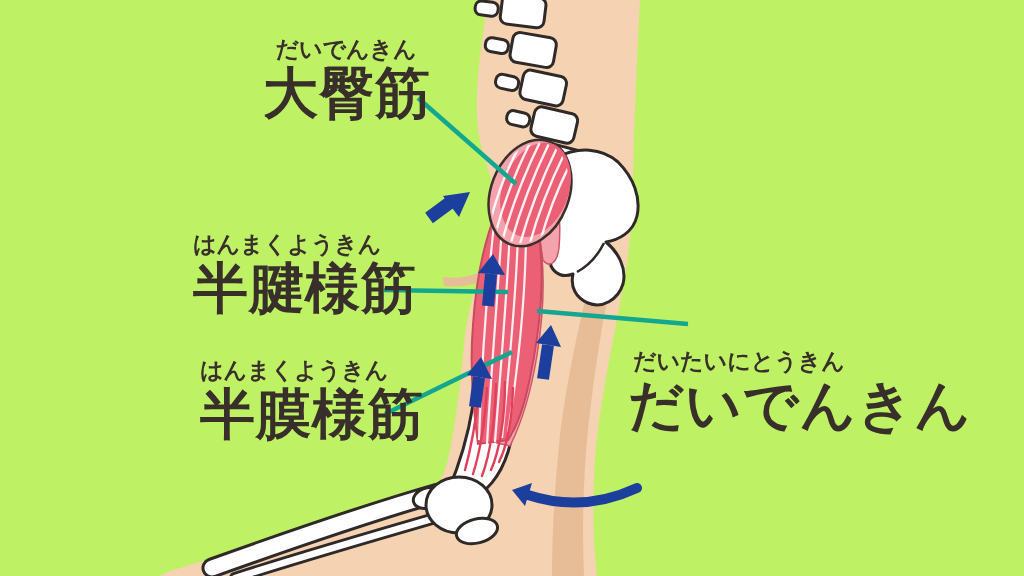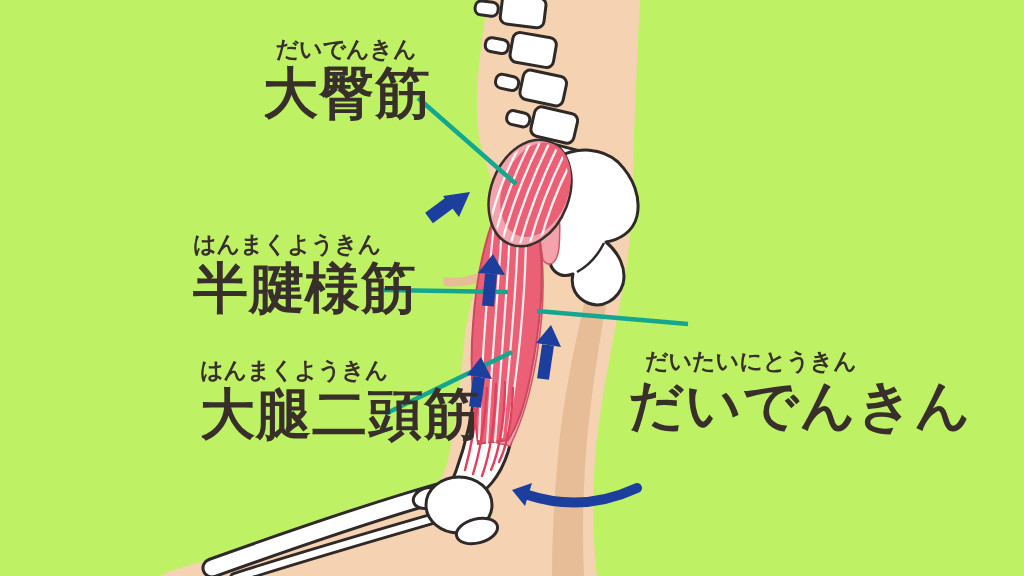--- a/index.html
+++ b/index.html
@@ -8,21 +8,21 @@
     font-family:"Liberation Sans","DejaVu Sans",sans-serif;
   }
   .stage svg{position:absolute;left:0;top:0;}
   .muscle-label{position:absolute;color:#382f2b;font-weight:bold;line-height:1;}
   .muscle-label .furigana{font-size:23px;letter-spacing:0px;margin-bottom:5px;white-space:nowrap;}
   .muscle-label .kanji{font-size:55px;letter-spacing:1px;white-space:nowrap;text-align:right;}
   #label-gluteus{left:261px;top:38px;width:170px;text-align:center;}
   #label-semitendinosus{left:193px;top:233px;}
   #label-semimembranosus{left:200px;top:359px;}
   #label-biceps{left:628px;top:350px;}
-  #label-biceps .furigana{margin-left:17px;}
+  #label-biceps .furigana{margin-left:5px;}
 </style>
 </head>
 <body>
 
 <div class="stage">
 
   <svg width="1024" height="576" viewBox="0 0 1024 576">
     <defs>
       <clipPath id="gluteClip">
           <ellipse cx="0" cy="0" rx="36" ry="52"></ellipse>
@@ -162,21 +162,21 @@
     <div class="kanji">大臀筋</div>
   </div>
 
   <div class="muscle-label" id="label-semitendinosus">
     <div class="furigana">はんまくようきん</div>
     <div class="kanji">半腱様筋</div>
   </div>
 
   <div class="muscle-label" id="label-semimembranosus">
     <div class="furigana">はんまくようきん</div>
-    <div class="kanji">大腿二頭筋</div>
+    <div class="kanji">半膜様筋</div>
   </div>
 
   <div class="muscle-label" id="label-biceps">
     <div class="furigana">だいたいにとうきん</div>
     <div class="kanji">だいでんきん</div>
   </div>
 
 </div>
 
 </body></html>

